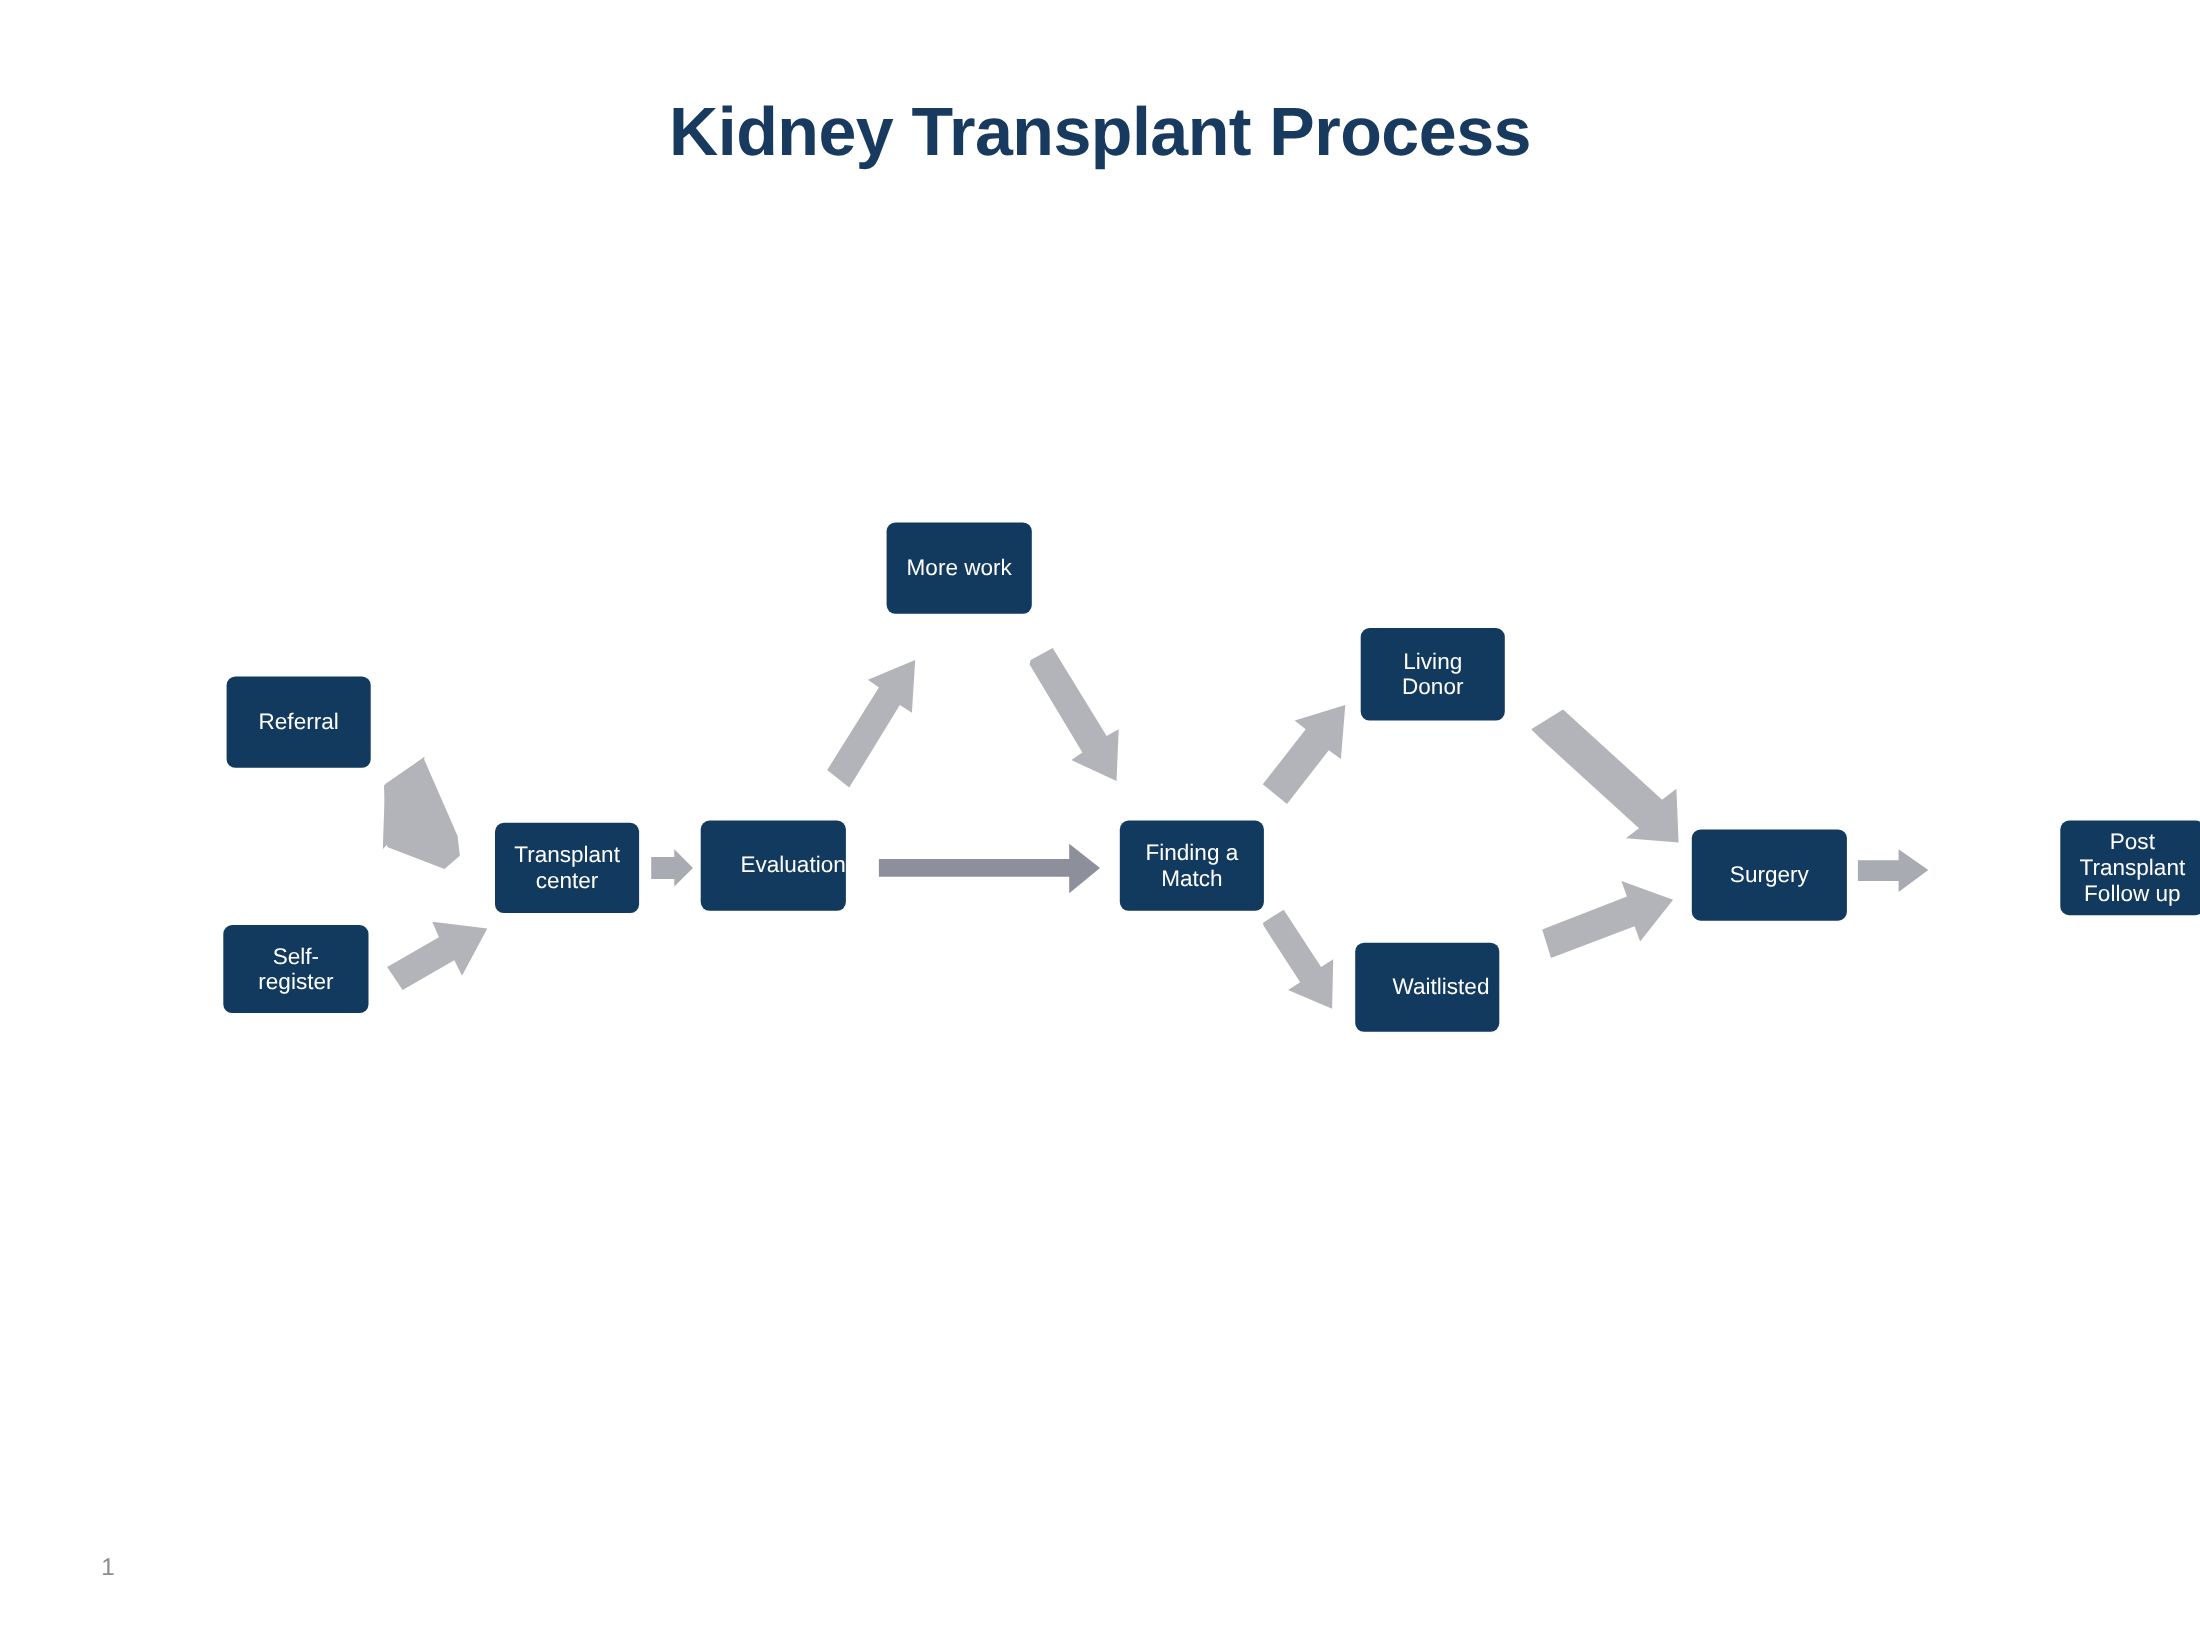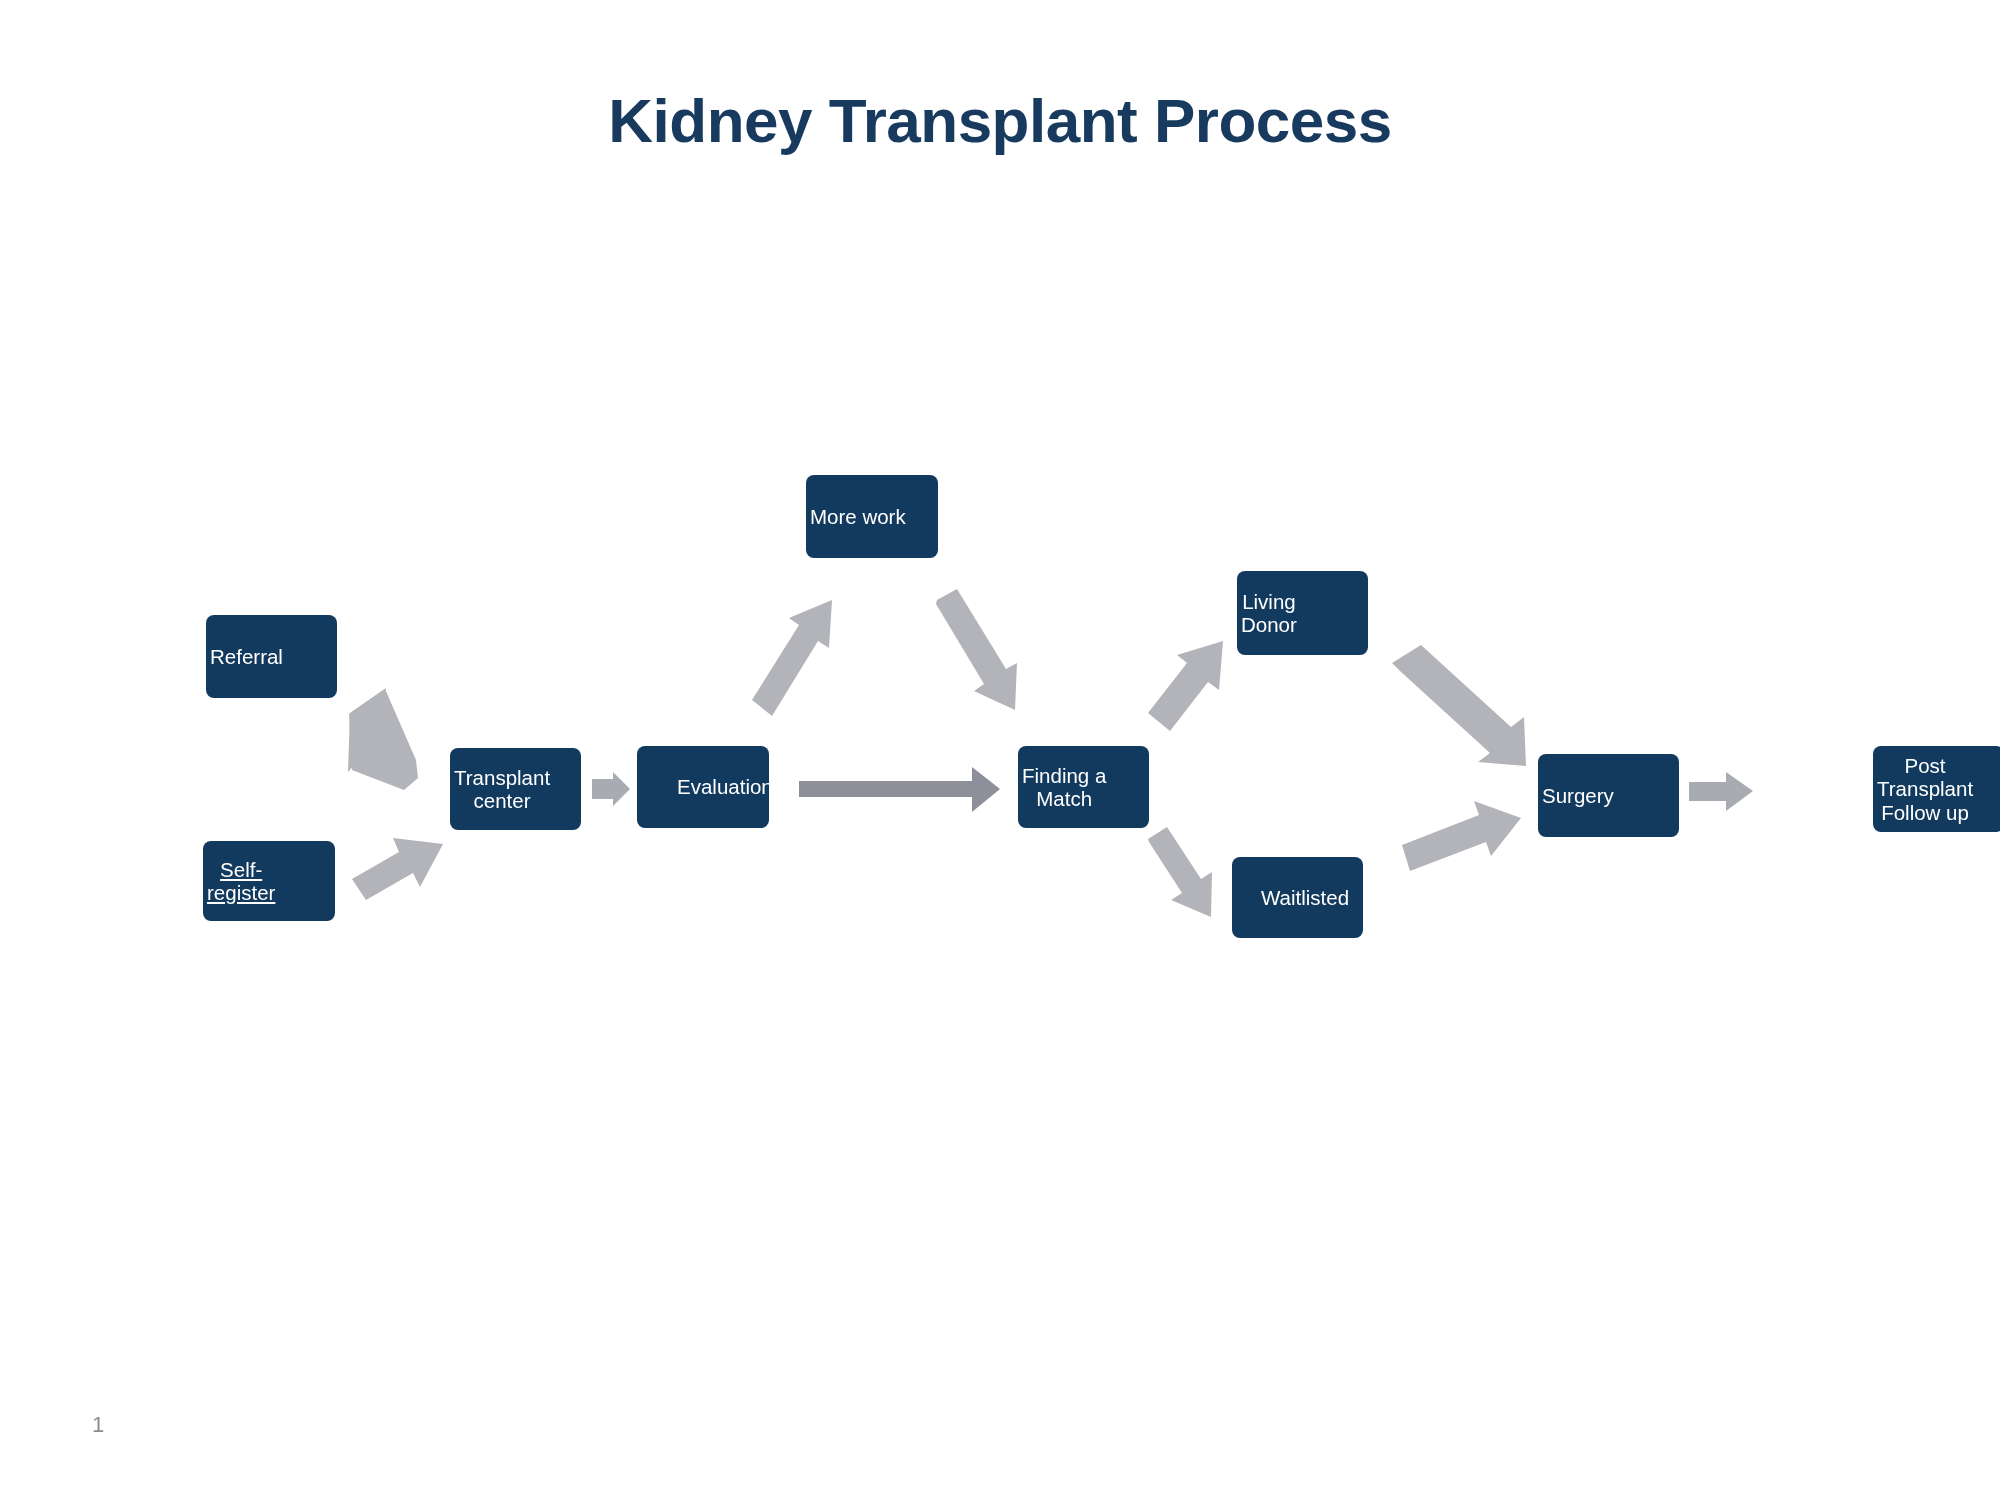--- a/index.html
+++ b/index.html
@@ -33,20 +33,21 @@
     letter-spacing: -0.5px;
     line-height: 1;
   }
   .node {
     position: absolute;
     background: #123A5E;
     border-radius: 8px;
     color: #ffffff;
     display: flex;
     align-items: center;
+    justify-content: center;
     text-align: center;
     font-size: 20.5px;
     line-height: 1.14;
     box-sizing: border-box;
     padding: 2px 4px;
     font-family: "Liberation Sans", sans-serif;
   }
   .node span { display: block; white-space: pre-line; }
 
   #diagram-svg {
@@ -124,21 +125,21 @@
 
     <g>
       <polygon fill="#A9ABB3" points="1689,782 1726,782 1726,772 1753,791 1726,811 1726,801 1689,801"></polygon>
     </g>
   </svg>
 
   <div class="node" style="left:206px; top:615px; width:131px; height:83px;">
     <span>Referral</span>
   </div>
 
-  <div class="node" style="left:203px; top:841px; width:132px; height:80px;text-decoration:underline;">
+  <div class="node" style="left:203px; top:841px; width:132px; height:80px;">
     <span>Self-
 register</span>
   </div>
 
   <div class="node" style="left:450px; top:748px; width:131px; height:82px;">
     <span>Transplant
 center</span>
   </div>
 
   <div class="node" style="left:637px; top:746px; width:132px; height:82px;padding-left:40px;">

